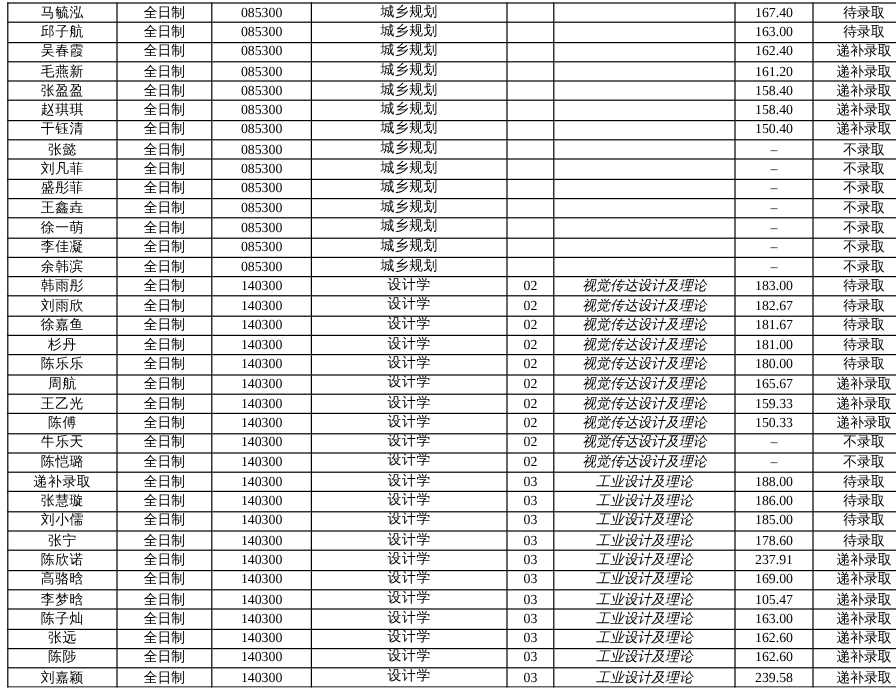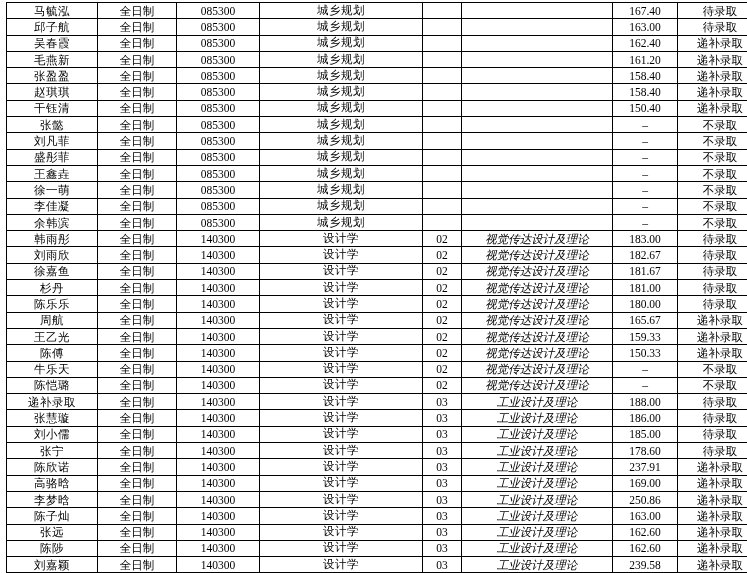--- a/index.html
+++ b/index.html
@@ -350,21 +350,21 @@
           <td class="c-score">169.00</td>
           <td class="c-status">递补录取</td>
         </tr>
         <tr>
           <td class="c-name">李梦晗</td>
           <td class="c-mode">全日制</td>
           <td class="c-code">140300</td>
           <td class="c-major">设计学</td>
           <td class="c-dir">03</td>
           <td class="c-dirname">工业设计及理论</td>
-          <td class="c-score">250.86</td>
+          <td class="c-score">105.47</td>
           <td class="c-status">递补录取</td>
         </tr>
         <tr>
           <td class="c-name">陈子灿</td>
           <td class="c-mode">全日制</td>
           <td class="c-code">140300</td>
           <td class="c-major">设计学</td>
           <td class="c-dir">03</td>
           <td class="c-dirname">工业设计及理论</td>
           <td class="c-score">163.00</td>

